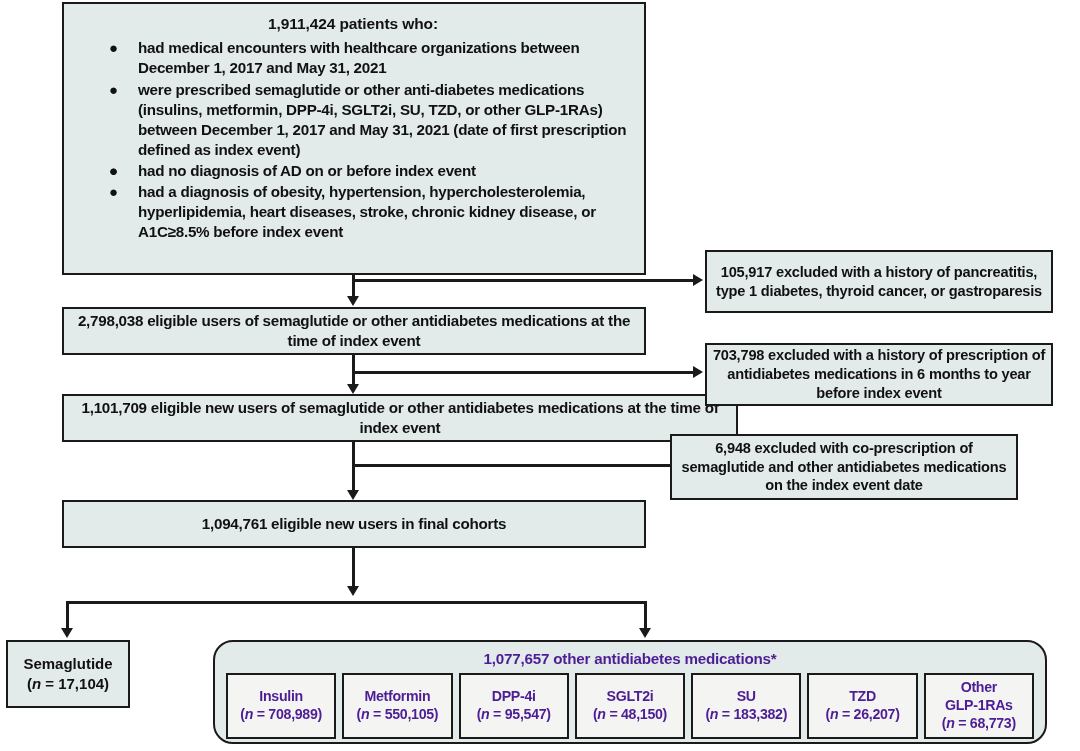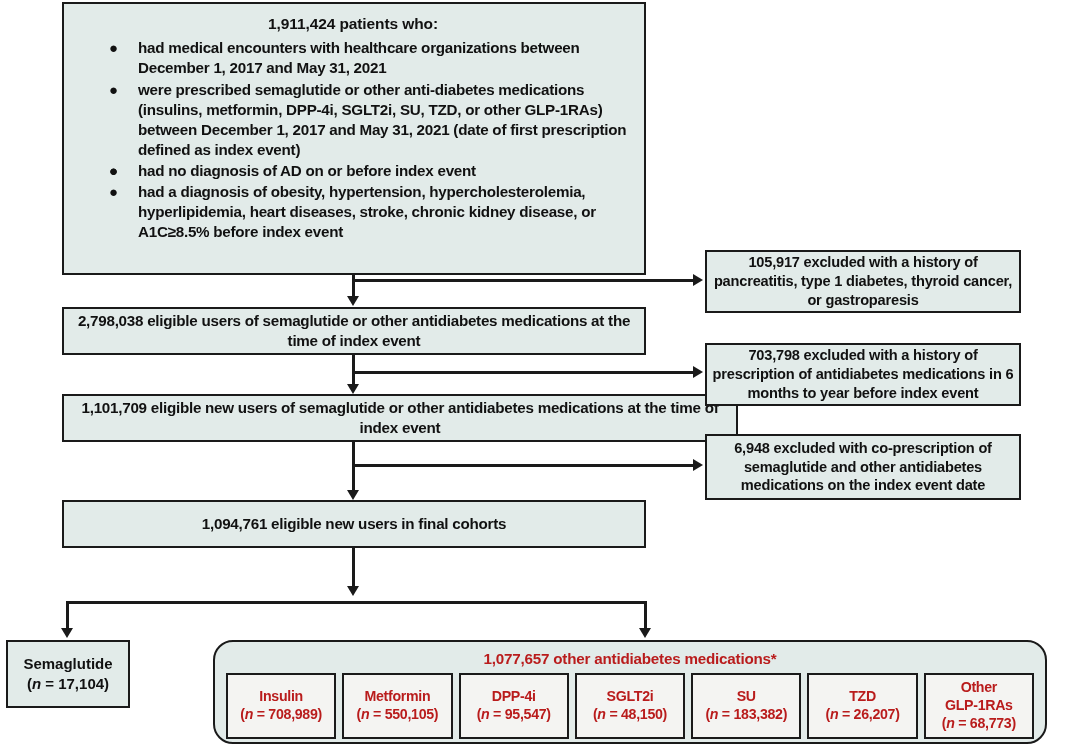--- a/index.html
+++ b/index.html
@@ -97,28 +97,28 @@
     top: 500px;
     width: 584px;
     height: 48px;
     font-size: 15.2px;
     line-height: 1.3;
     letter-spacing: -0.25px;
   }
 
   
   .excl {
-    width: 316px;
+    width: 348px;
     font-size: 14.6px;
     line-height: 1.3;
     letter-spacing: -0.2px;
   }
   #box-excl-1 { left: 705px; top: 250px; height: 63px; }
   #box-excl-2 { left: 705px; top: 343px; height: 63px; }
-  #box-excl-3 { left: 705px; top: 434px; height: 66px; }
+  #box-excl-3 { left: 670px; top: 434px; height: 66px; }
 
   
   #box-sema {
     left: 6px;
     top: 640px;
     width: 124px;
     height: 68px;
     font-size: 15px;
     line-height: 1.35;
   }
@@ -127,21 +127,21 @@
   #box-other {
     position: absolute;
     box-sizing: border-box;
     left: 213px;
     top: 640px;
     width: 834px;
     height: 104px;
     background: #e2ebe9;
     border: 2.5px solid #1a1a1a;
     border-radius: 20px;
-    color: #b91c1c;
+    color: #4c1d95;
     padding-top: 5px;
   }
   #box-other .other-title {
     text-align: center;
     font-size: 15.2px;
     font-weight: bold;
     letter-spacing: -0.2px;
     padding: 3px 0 6px 0;
   }
   .drug-row {

